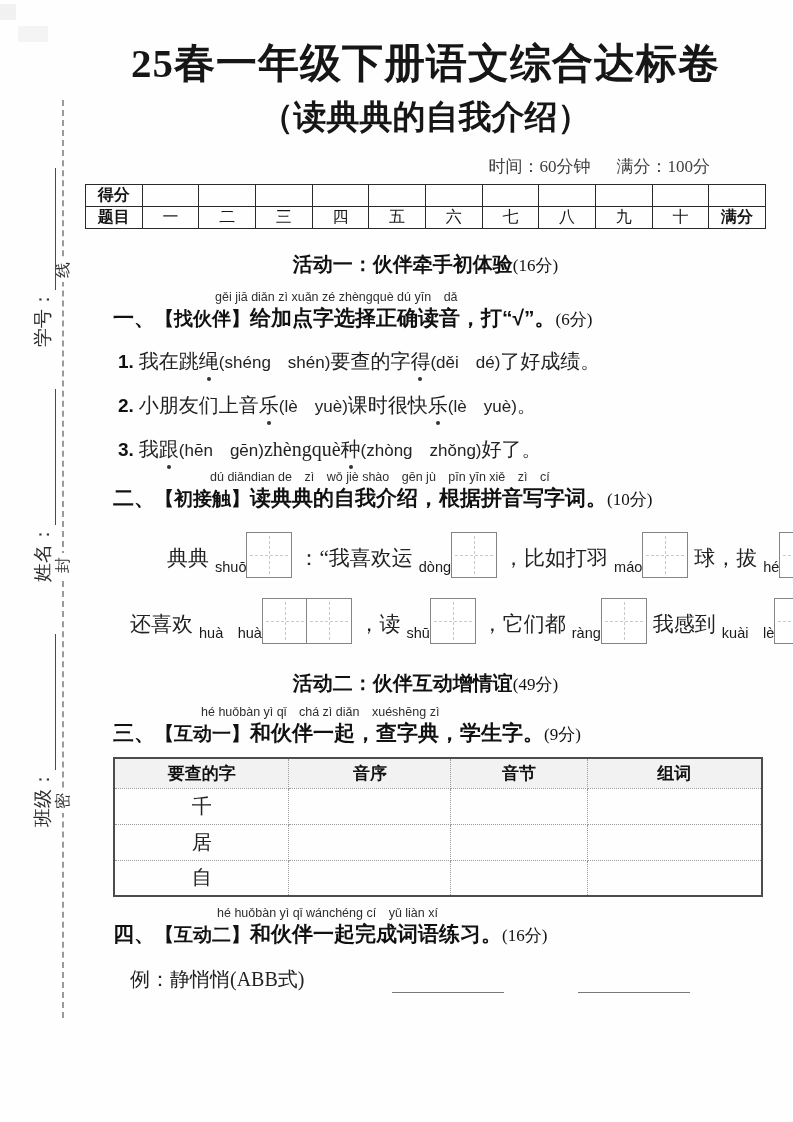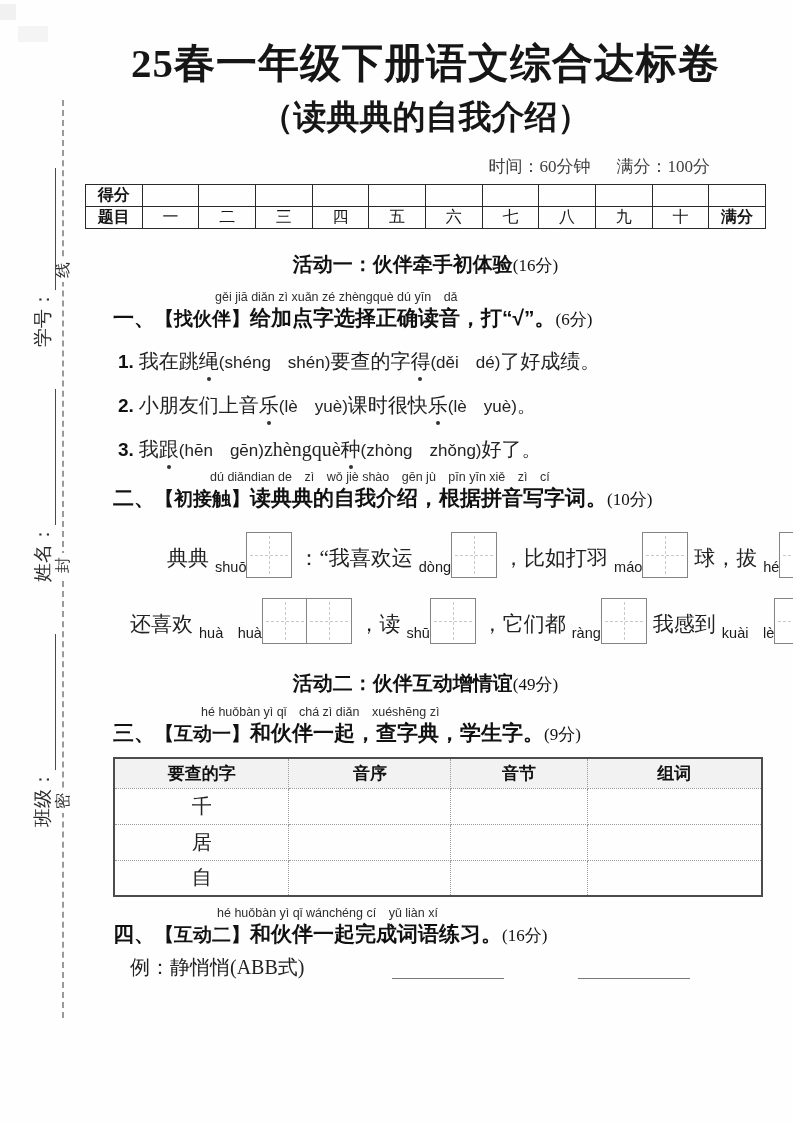--- a/index.html
+++ b/index.html
@@ -119,21 +119,21 @@
 
   
   .mt-s1 { margin-top:12px; } .mt-i1 { margin-top:14px; } .mt-i { margin-top:16px; }
   .mt-s2 { margin-top:6px; }
   .mt-bl1 { margin-top:18px; margin-left:82px; }
   .mt-bl2 { margin-top:20px; margin-left:45px; }
   .mt-act2 { margin-top:26px; }
   .mt-s3 { margin-top:8px; }
   .mt-s4 { margin-top:9px; }
   .mt-s4i { margin-top:14px; }
-  .mt-ex { margin-top:4px;align-items:center; }
+  .mt-ex { margin-top:16px; }
 </style>
 </head>
 <body>
 
 <div class="page">
   <div class="artifact-1"></div>
   <div class="artifact-2"></div>
 
   <div class="seal-line"></div>
   <div class="seal-char c0">线</div>

